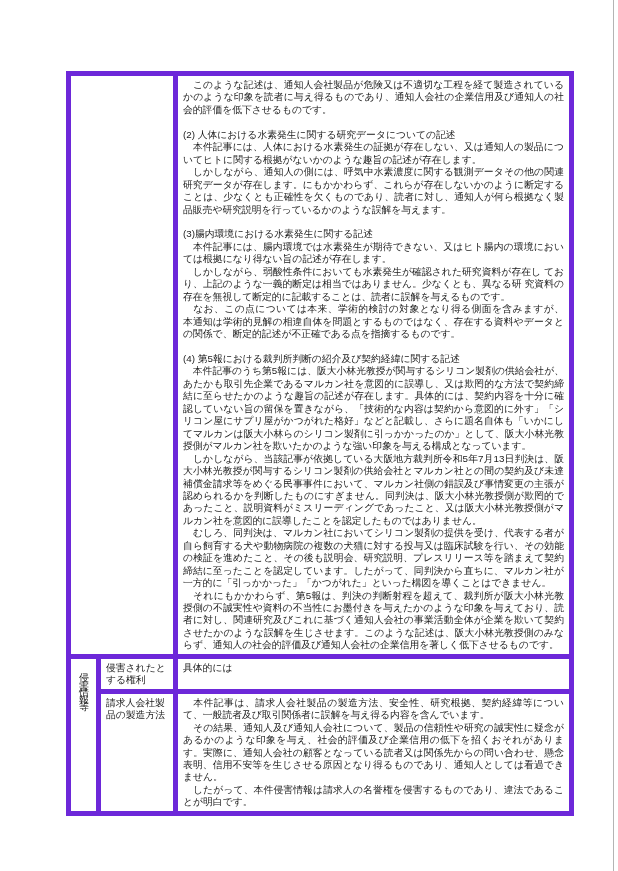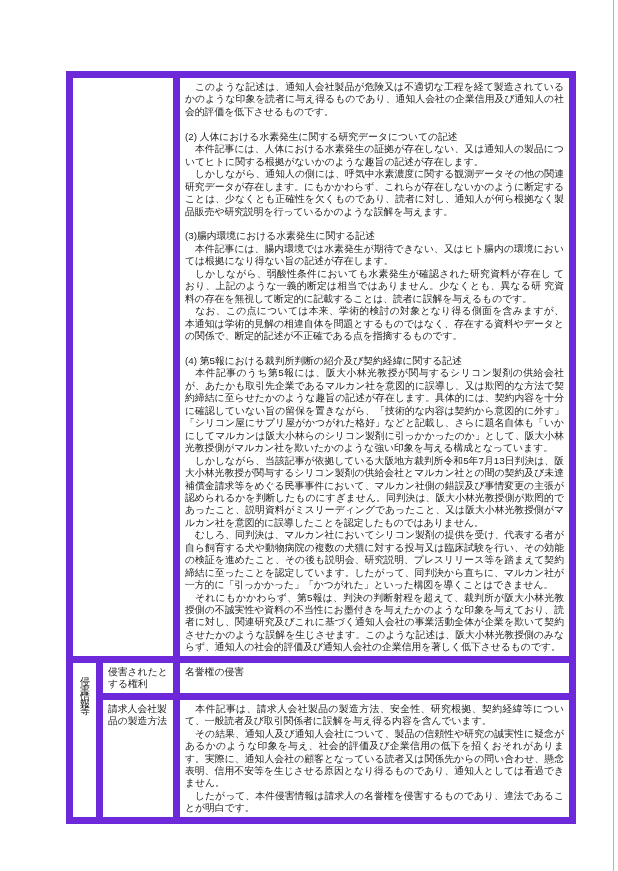--- a/index.html
+++ b/index.html
@@ -10,21 +10,21 @@
   }
   .page-edge-line{
     position:absolute;left:613px;top:0;width:1px;height:871px;background:#b4b4b4;
   }
   table.doc-table{
     position:absolute;left:66px;top:71px;width:507px;
     border-collapse:collapse;table-layout:fixed;
     border:2px solid #000;
   }
   table.doc-table td{
-    border:7px solid #6d28d9;vertical-align:top;
+    border:5px solid #6d28d9;vertical-align:top;
     font-size:9.8px;line-height:12.45px;
     padding:3px 5px 2px 5px;
     overflow:hidden;
   }
   tr.row-main{height:577px;}
   tr.row-right{height:30px;}
   tr.row-reason{height:102px;}
   .pre{white-space:pre-wrap;text-align:justify;word-break:break-all;}
   .empty-cell{padding:0;}
   .vertical-cell{padding:4px 0 0 0;text-align:center;}
@@ -71,21 +71,21 @@
     </td>
   </tr>
   <tr class="row-right">
     <td rowspan="2" class="vertical-cell">
       <span class="vertical-text">侵害情報等</span>
     </td>
     <td class="sub-label">
       <div>侵害されたとする権利</div>
     </td>
     <td class="value-cell">
-      <div>名誉権の侵害</div>
+      <div>具体的には</div>
     </td>
   </tr>
   <tr class="row-reason">
     <td class="sub-label">
       <div>請求人会社製品の製造方法</div>
     </td>
     <td class="value-cell">
       <div class="pre">　本件記事は、請求人会社製品の製造方法、安全性、研究根拠、契約経緯等について、一般読者及び取引関係者に誤解を与え得る内容を含んでいます。
 　その結果、通知人及び通知人会社について、製品の信頼性や研究の誠実性に疑念があるかのような印象を与え、社会的評価及び企業信用の低下を招くおそれがあります。実際に、通知人会社の顧客となっている読者又は関係先からの問い合わせ、懸念表明、信用不安等を生じさせる原因となり得るものであり、通知人としては看過できません。
 　したがって、本件侵害情報は請求人の名誉権を侵害するものであり、違法であることが明白です。</div>

